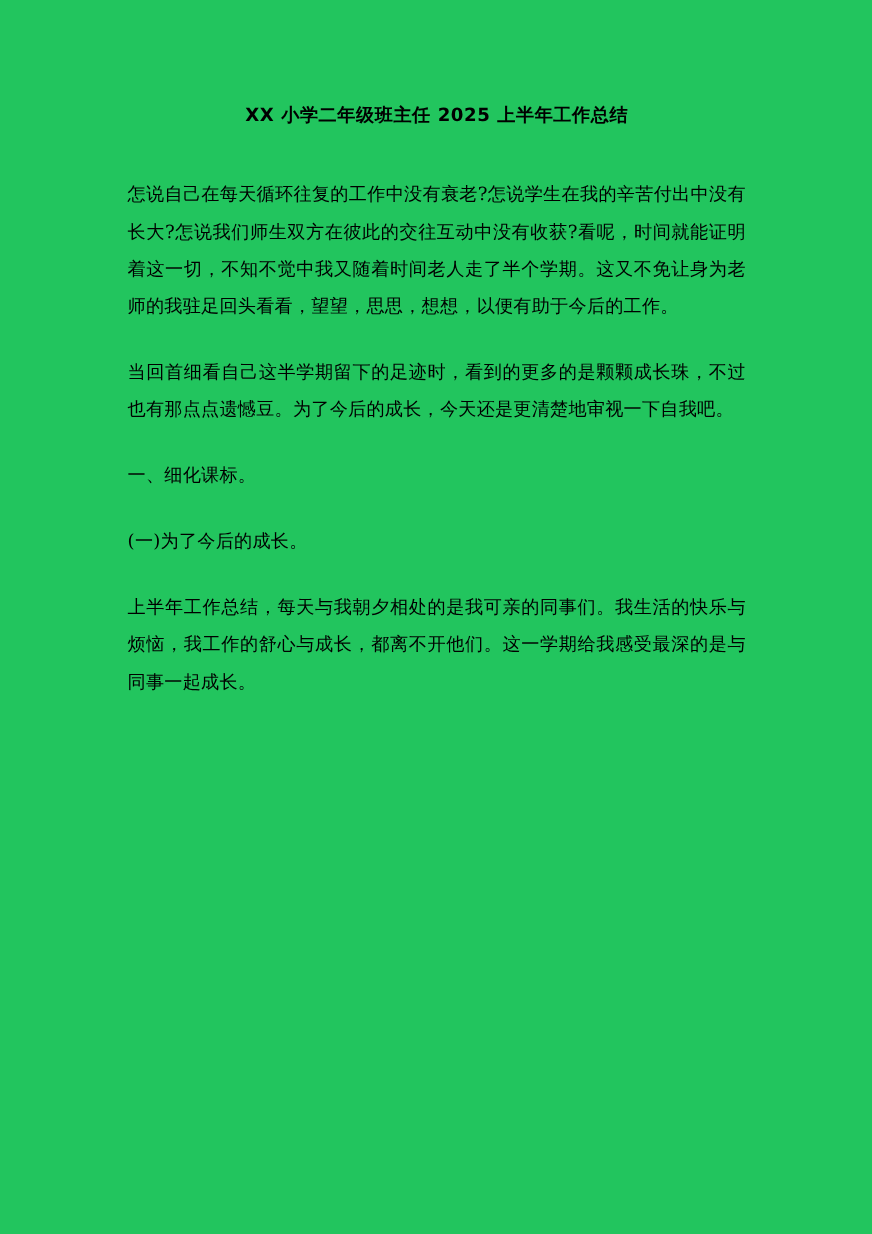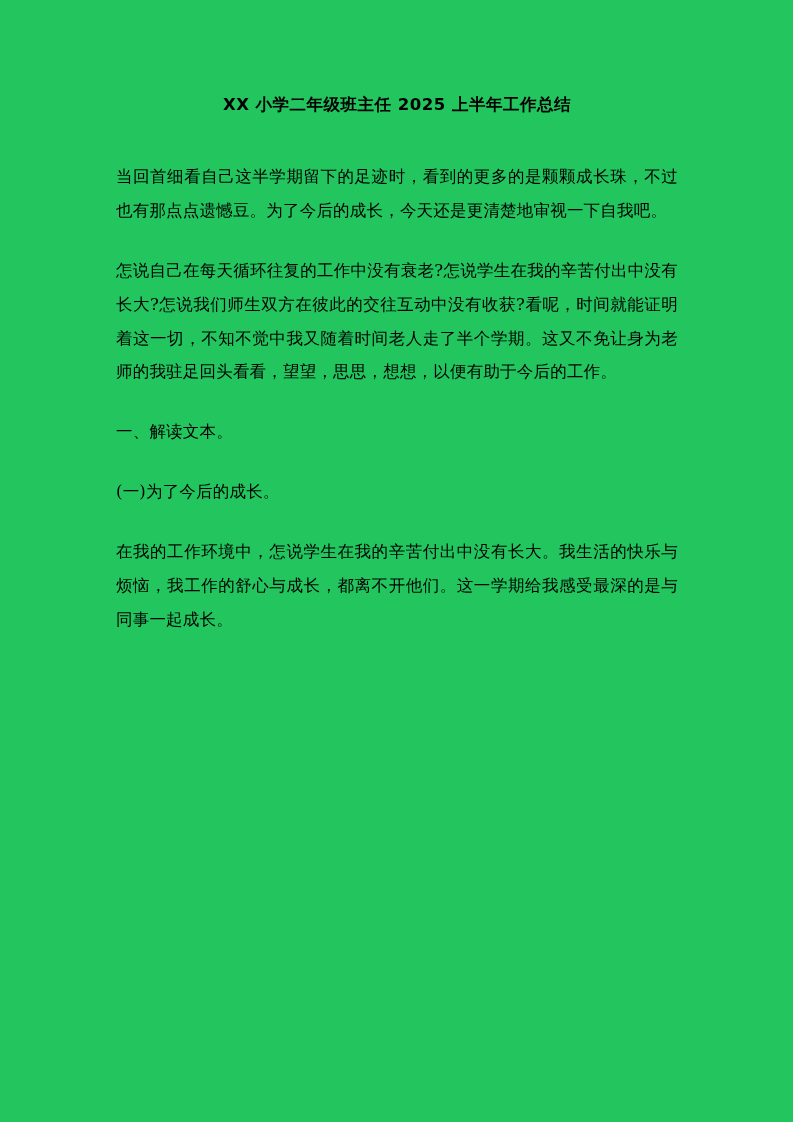--- a/index.html
+++ b/index.html
@@ -49,25 +49,25 @@
   }
 </style>
 </head>
 <body>
 
 <div class="page">
   <div class="content">
 
     <h1 class="doc-title">XX 小学二年级班主任 2025 上半年工作总结</h1>
 
+    <p class="para">怎说自己在每天循环往复的工作中没有衰老?怎说学生在我的辛苦付出中没有长大?怎说我们师生双方在彼此的交往互动中没有收获?看呢，时间就能证明着这一切，不知不觉中我又随着时间老人走了半个学期。这又不免让身为老师的我驻足回头看看，望望，思思，想想，以便有助于今后的工作。</p>
+
     <p class="para">当回首细看自己这半学期留下的足迹时，看到的更多的是颗颗成长珠，不过也有那点点遗憾豆。为了今后的成长，今天还是更清楚地审视一下自我吧。</p>
 
-    <p class="para">怎说自己在每天循环往复的工作中没有衰老?怎说学生在我的辛苦付出中没有长大?怎说我们师生双方在彼此的交往互动中没有收获?看呢，时间就能证明着这一切，不知不觉中我又随着时间老人走了半个学期。这又不免让身为老师的我驻足回头看看，望望，思思，想想，以便有助于今后的工作。</p>
-
-    <p class="para">一、解读文本。</p>
+    <p class="para">一、细化课标。</p>
 
     <p class="para">(一)为了今后的成长。</p>
 
-    <p class="para">在我的工作环境中，怎说学生在我的辛苦付出中没有长大。我生活的快乐与烦恼，我工作的舒心与成长，都离不开他们。这一学期给我感受最深的是与同事一起成长。</p>
+    <p class="para">上半年工作总结，每天与我朝夕相处的是我可亲的同事们。我生活的快乐与烦恼，我工作的舒心与成长，都离不开他们。这一学期给我感受最深的是与同事一起成长。</p>
 
 
   </div>
 </div>
 
 </body></html>

